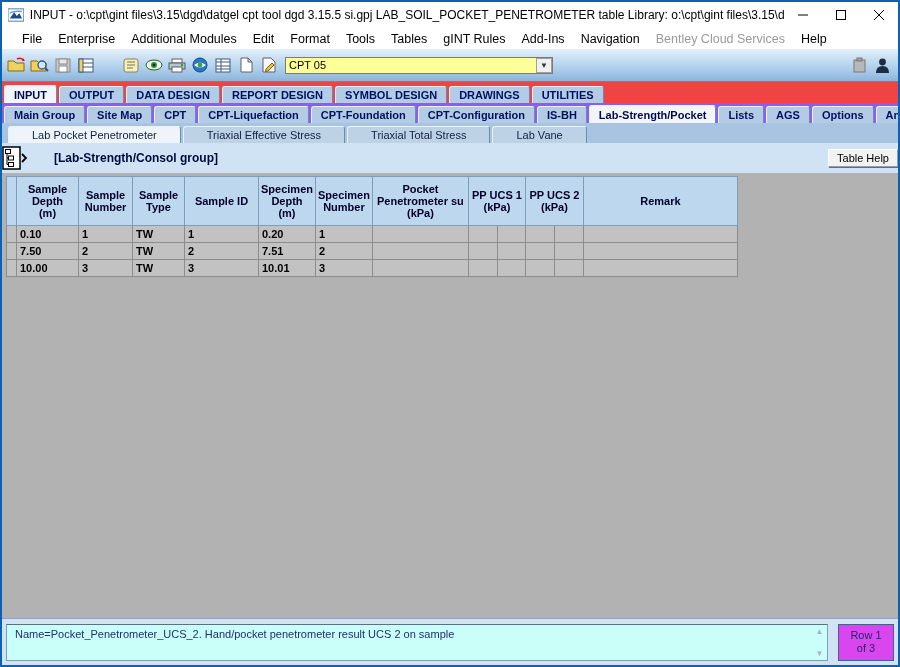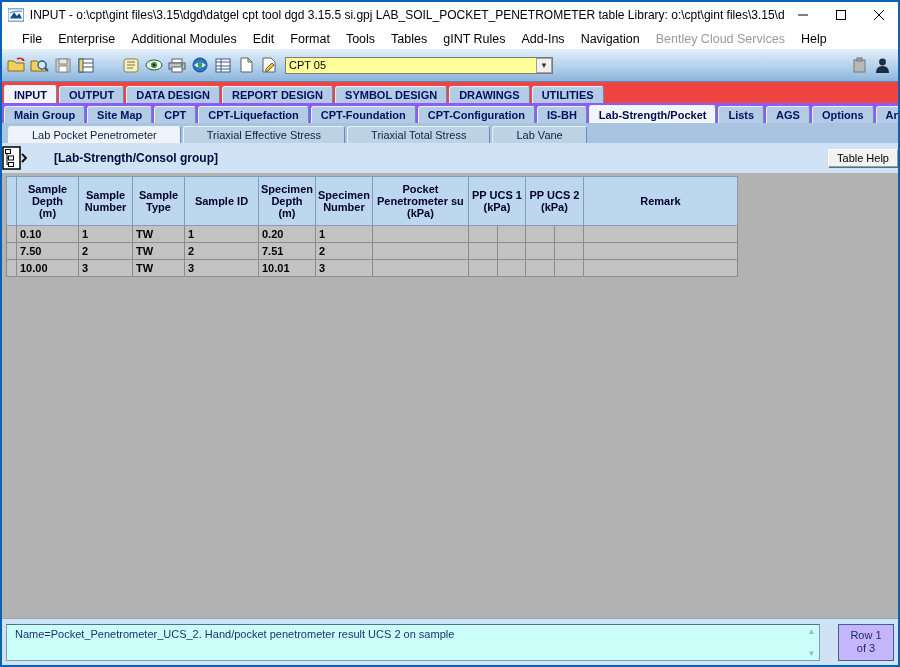--- a/index.html
+++ b/index.html
@@ -54,21 +54,21 @@
   td.sel-rest { background:#b8d4ec; }
   td.yellow { background:#e9dd84; }
   td.orange { background:#ffb468; }
   table.grid { border:1px solid #5a5a5a; }
 
   
   .statusbar { height:47px; background:#cfe3f4; border-top:1px solid #8aa8c6; display:flex; align-items:center; padding:4px 4px; flex:0 0 auto; }
   .status-box { flex:1 1 auto; height:37px; background:#c9fef9; border:1px solid #7f9cb8; border-top-color:#5a708a; display:flex; }
   .status-text { flex:1; font-size:11px; color:#203070; padding:3px 8px; }
   .status-scroll { width:15px; display:flex; flex-direction:column; justify-content:space-between; align-items:center; padding:2px 0; color:#9fb4c8; font-size:8px; }
-  .row-indicator { width:56px; height:37px; margin-left:18px; background:#c4b5fd; border:1px solid #43618c; display:flex; flex-direction:column; align-items:center; justify-content:center; font-size:11px; color:#1a2a5a; line-height:13px; }
+  .row-indicator { width:56px; height:37px; margin-left:10px; background:#d946ef; border:1px solid #43618c; display:flex; flex-direction:column; align-items:center; justify-content:center; font-size:11px; color:#1a2a5a; line-height:13px; }
 </style>
 </head>
 <body>
 
 <div id="window">
 
   <div class="titlebar">
     <svg class="app-icon" viewBox="0 0 18 16">
         <rect x="0" y="1" width="18" height="14" fill="#ffffff" stroke="#3a6ea5"></rect>
         <path d="M2 12 L7 5 L10 9 L13 6 L16 12 Z" fill="#1a4a8a"></path>

